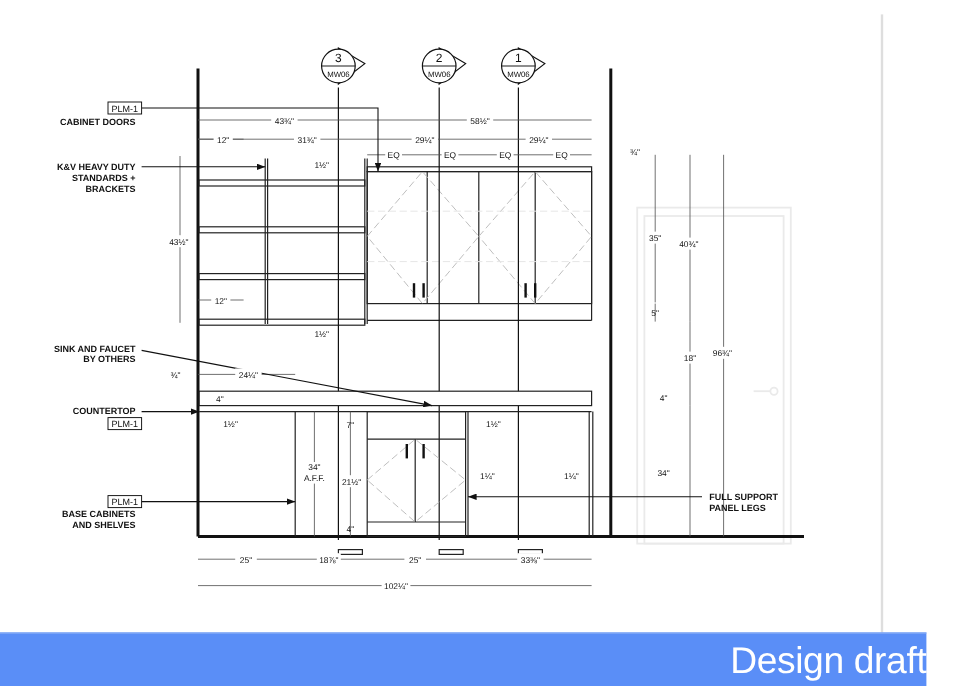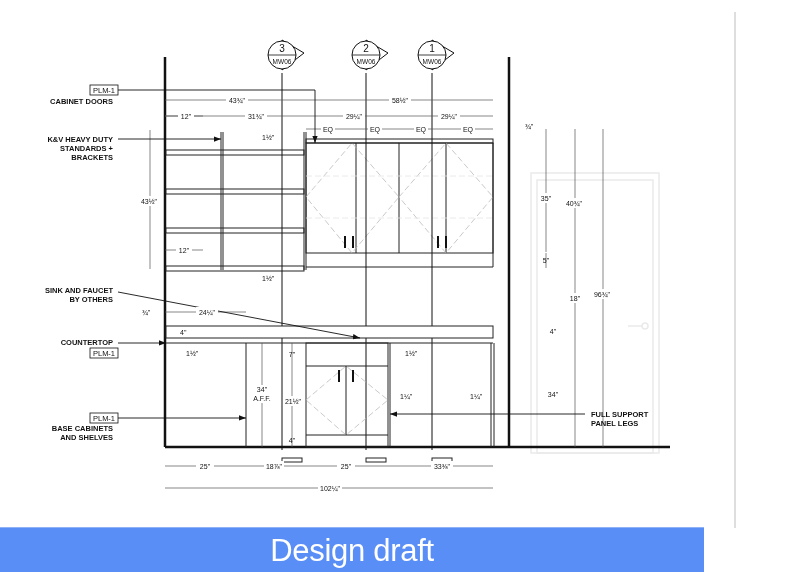--- a/index.html
+++ b/index.html
@@ -5,22 +5,22 @@
   html,body{margin:0;padding:0;background:#ffffff;}
   body{width:800px;height:572px;position:relative;overflow:hidden;font-family:"Liberation Sans",sans-serif;}
   #canvas{position:absolute;left:0;top:0;width:800px;height:528px;background:#fff;}
   #drawing{position:absolute;left:0;top:0;}
   .lbl{font-family:"Liberation Sans",sans-serif;font-size:7.5px;font-weight:bold;fill:#111;}
   .dim{font-family:"Liberation Sans",sans-serif;font-size:7px;fill:#111;}
   .tag{font-family:"Liberation Sans",sans-serif;font-size:7.5px;fill:#111;}
   .sec-num{font-family:"Liberation Sans",sans-serif;font-size:10px;fill:#111;}
   .sec-sheet{font-family:"Liberation Sans",sans-serif;font-size:6.5px;fill:#111;}
   #right-divider{position:absolute;left:734px;top:12px;width:2px;height:516px;background:#dedede;}
-  #banner{position:absolute;left:0;top:527px;width:704px;height:45px;background:#5a8ef7;border-top:1px solid #8fb1f5;
-    display:flex;align-items:center;justify-content:center;}
+  #banner{position:absolute;left:0;top:527px;width:772px;height:45px;background:#5a8ef7;border-top:1px solid #8fb1f5;
+    display:flex;align-items:center;justify-content:flex-end;}
   #banner-text{color:#fff;font-size:31px;font-family:"Liberation Sans",sans-serif;letter-spacing:-0.3px;}
 </style>
 </head>
 <body>
 
 <div id="canvas">
 <svg id="drawing" width="800" height="528" viewBox="0 0 800 528">
   <defs>
     <marker id="arr" markerWidth="8" markerHeight="6" refX="8" refY="3" orient="auto">
       <path d="M0,0 L8,3 L0,6 Z" fill="#111"></path>

